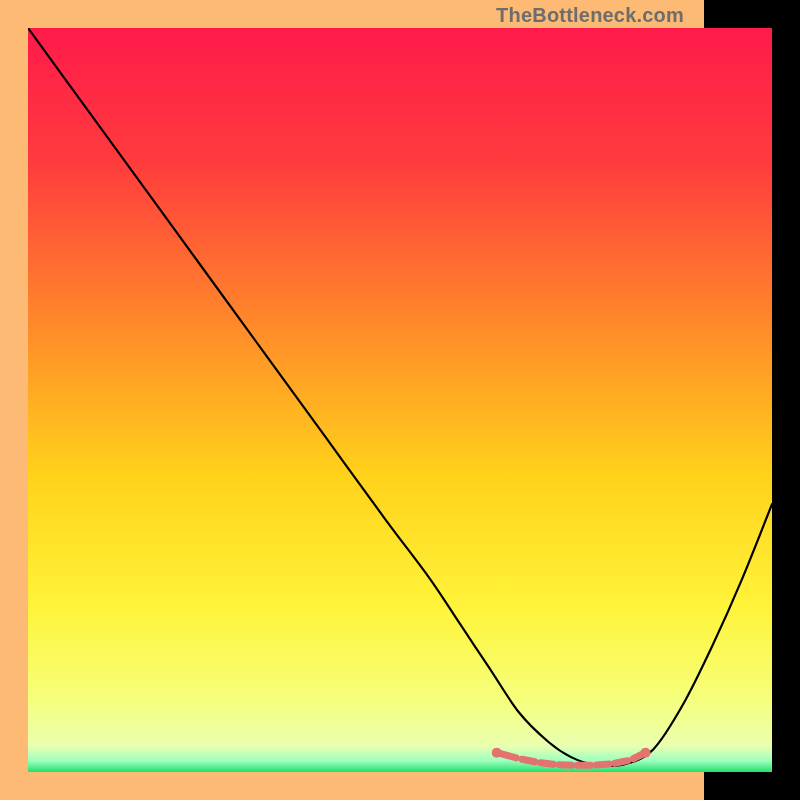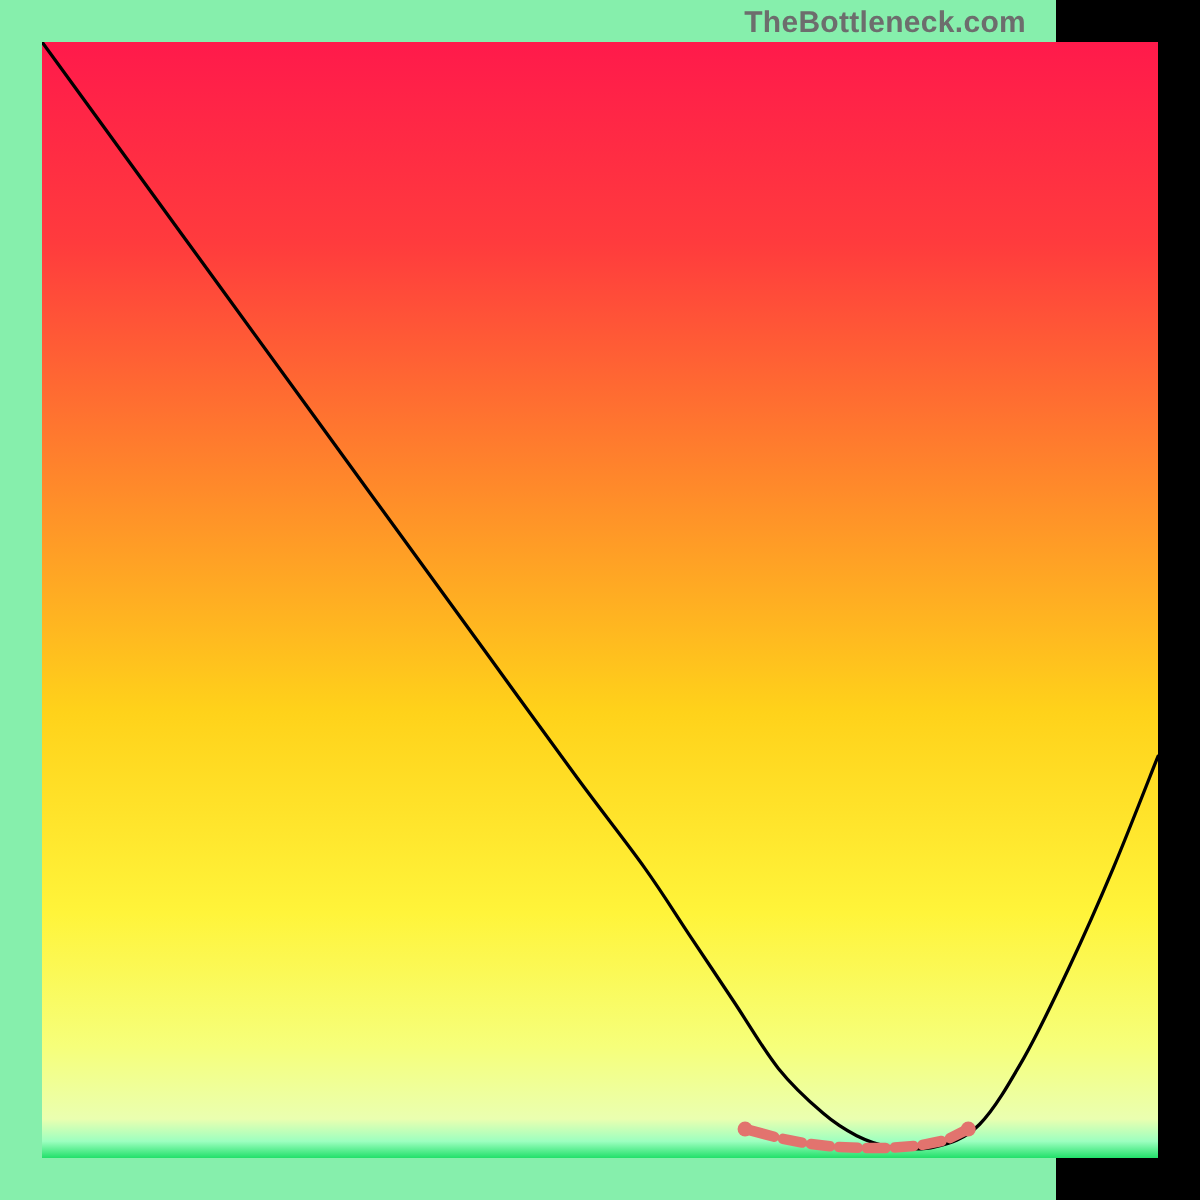--- a/index.html
+++ b/index.html
@@ -8,21 +8,21 @@
     width: 800px;
     height: 800px;
     background: #000;
     overflow: hidden;
     font-family: Arial, Helvetica, sans-serif;
   }
   .frame {
     position: relative;
     width: 704px;
     height: 800px;
-    background: #86efac;
+    background: #fdba74;
   }
   .attribution {
     position: absolute;
     top: 4px;
     right: 20px;
     font-size: 20px;
     font-weight: 600;
     color: #6d6d6d;
     letter-spacing: 0.2px;
   }

